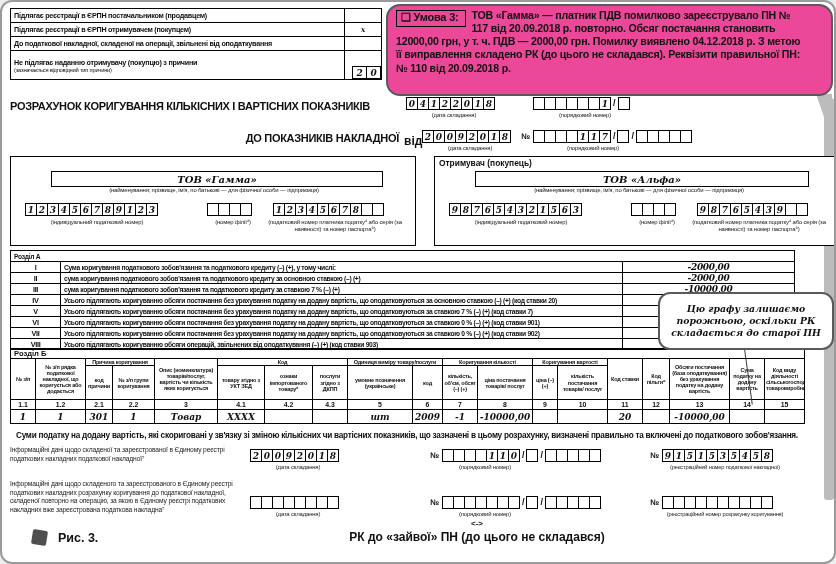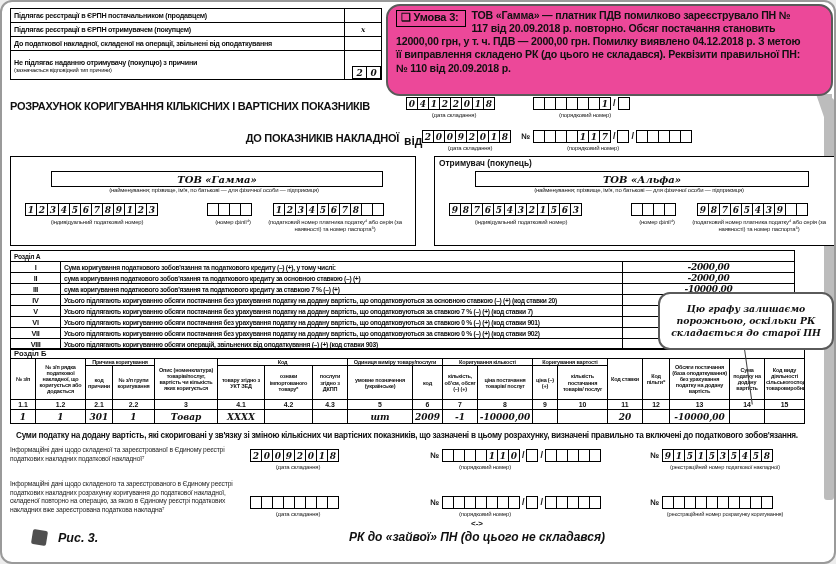--- a/index.html
+++ b/index.html
@@ -49,21 +49,21 @@
   .secB th,.secB td{border:1px solid #000;box-sizing:border-box;}
   .secB th{font-size:5.5px;font-weight:bold;padding:0 1px;line-height:1.1;letter-spacing:-0.2px;
            vertical-align:middle;text-align:center;overflow:hidden;}
   .secB .num{font-size:6.9px;font-weight:bold;text-align:center;height:10px;padding:0;}
   .secB .val{height:14px;text-align:center;font-family:"DejaVu Serif",serif;font-style:italic;
              font-weight:700;font-size:9px;padding:0;overflow:hidden;}
   .stmt{font-size:8.2px;font-weight:bold;letter-spacing:-0.25px;white-space:nowrap;}
   .infotxt{font-size:6.7px;line-height:1.3;letter-spacing:-0.15px;color:#1c1c1c;}
   .graybar{background:#bcbcbc;}
   .figicon{width:15px;height:15px;background:#4f4f4f;transform:rotate(9deg);border-radius:2px;}
-  .figcap{font-size:12.5px;font-weight:bold;font-style:italic;}
+  .figcap{font-size:12.5px;font-weight:bold;}
 </style>
 </head>
 <body>
 
 <div class="page">
 
   <div class="abs graybar" style="left:822px;top:96px;width:10px;height:402px;border-radius:3px;"></div>
   <div class="abs" style="left:814px;top:92px;width:0;height:0;border-right:16px solid #bcbcbc;border-bottom:46px solid transparent;"></div>
 
   <table class="regtbl abs" style="left:8px;top:6px;width:372px;">

